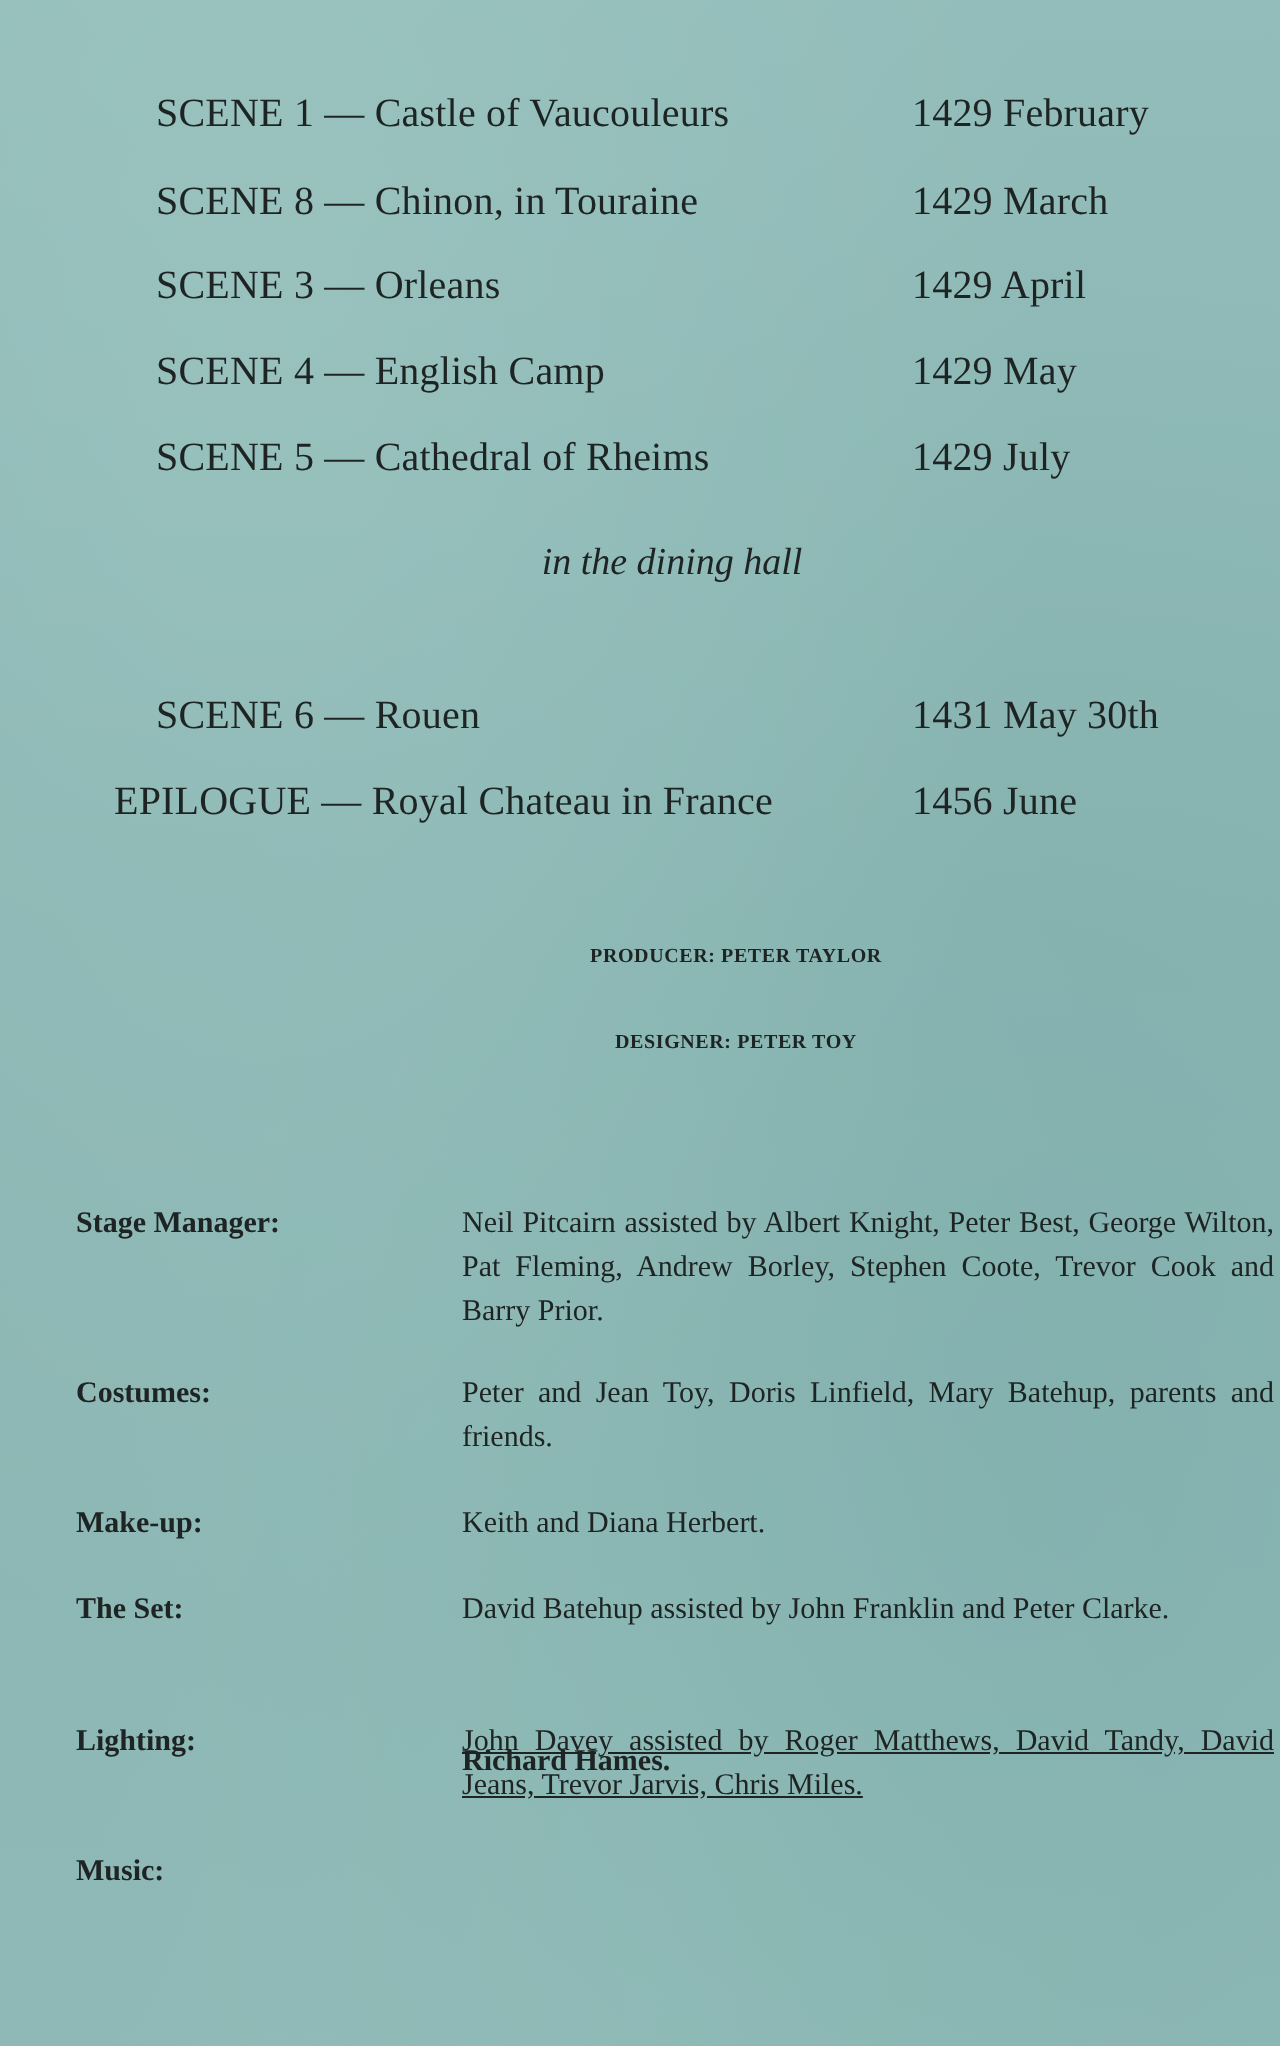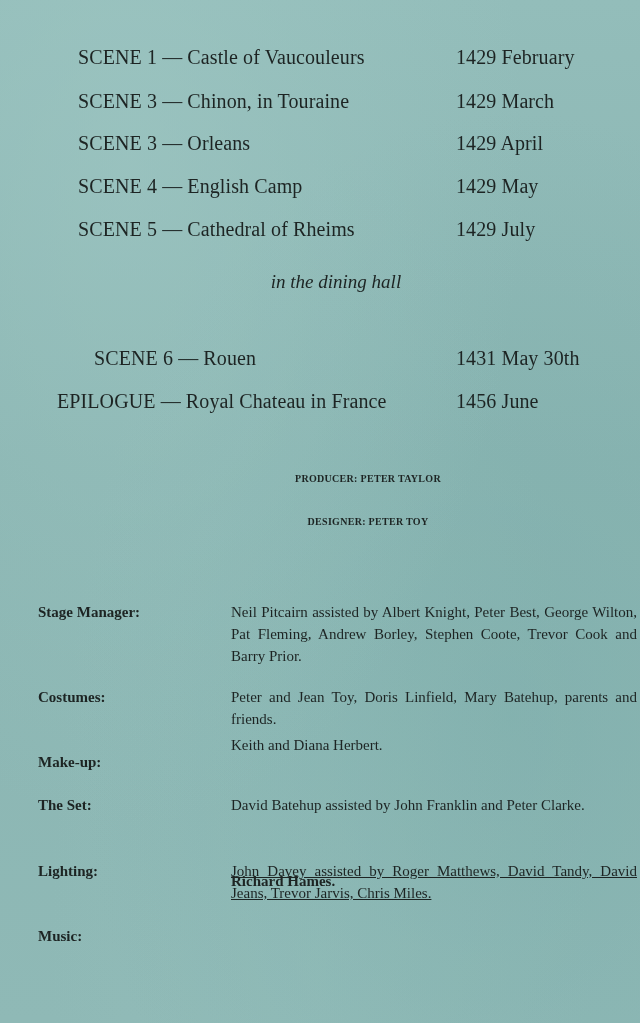--- a/index.html
+++ b/index.html
@@ -73,60 +73,60 @@
 </head>
 <body>
 
 <div class="page">
 
   <div class="scene-row" style="top:45px;left:0;width:640px;">
     <span class="scene-label" style="left:62px;">SCENE 1 — Castle of Vaucouleurs</span>
     <span class="scene-date">1429 February</span>
   </div>
   <div class="scene-row" style="top:89px;left:0;width:640px;">
-    <span class="scene-label" style="left:62px;">SCENE 3 — Chinon, in Touraine</span>
+    <span class="scene-label" style="left:62px;">SCENE 8 — Chinon, in Touraine</span>
     <span class="scene-date">1429 March</span>
   </div>
   <div class="scene-row" style="top:131px;left:0;width:640px;">
     <span class="scene-label" style="left:62px;">SCENE 3 — Orleans</span>
     <span class="scene-date">1429 April</span>
   </div>
   <div class="scene-row" style="top:174px;left:0;width:640px;">
     <span class="scene-label" style="left:62px;">SCENE 4 — English Camp</span>
     <span class="scene-date">1429 May</span>
   </div>
   <div class="scene-row" style="top:217px;left:0;width:640px;">
     <span class="scene-label" style="left:62px;">SCENE 5 — Cathedral of Rheims</span>
     <span class="scene-date">1429 July</span>
   </div>
 
   <div class="interval">
     <div>in the dining hall</div>
   </div>
 
   <div class="scene-row" style="top:346px;left:0;width:640px;">
-    <span class="scene-label" style="left:78px;">SCENE 6 — Rouen</span>
+    <span class="scene-label" style="left:62px;">SCENE 6 — Rouen</span>
     <span class="scene-date">1431 May 30th</span>
   </div>
   <div class="scene-row" style="top:389px;left:0;width:640px;">
     <span class="scene-label" style="left:41px;">EPILOGUE — Royal Chateau in France</span>
     <span class="scene-date">1456 June</span>
   </div>
 
   <div class="credit-head" style="top:473px;">PRODUCER: PETER TAYLOR</div>
   <div class="credit-head" style="top:516px;">DESIGNER: PETER TOY</div>
 
   <div class="crew-label" style="top:601px;">Stage Manager:</div>
   <div class="crew-value" style="top:601px;">Neil Pitcairn assisted by Albert Knight, Peter Best, George Wilton, Pat Fleming, Andrew Borley, Stephen Coote, Trevor Cook and Barry Prior.</div>
 
   <div class="crew-label" style="top:686px;">Costumes:</div>
   <div class="crew-value" style="top:686px;">Peter and Jean Toy, Doris Linfield, Mary Batehup, parents and friends.</div>
 
   <div class="crew-label" style="top:751px;">Make-up:</div>
-  <div class="crew-value" style="top:734px;">Keith and Diana Herbert.</div>
+  <div class="crew-value" style="top:751px;">Keith and Diana Herbert.</div>
 
   <div class="crew-label" style="top:794px;">The Set:</div>
   <div class="crew-value" style="top:794px;">David Batehup assisted by John Franklin and Peter Clarke.</div>
 
   <div class="crew-label" style="top:860px;">Lighting:</div>
   <div class="crew-value" style="top:860px;text-decoration:underline;">John Davey assisted by Roger Matthews, David Tandy, David Jeans, Trevor Jarvis, Chris Miles.</div>
 
   <div class="crew-label" style="top:925px;">Music:</div>
   <div class="crew-value" style="top:870px;font-weight:bold;">Richard Hames.</div>
 

